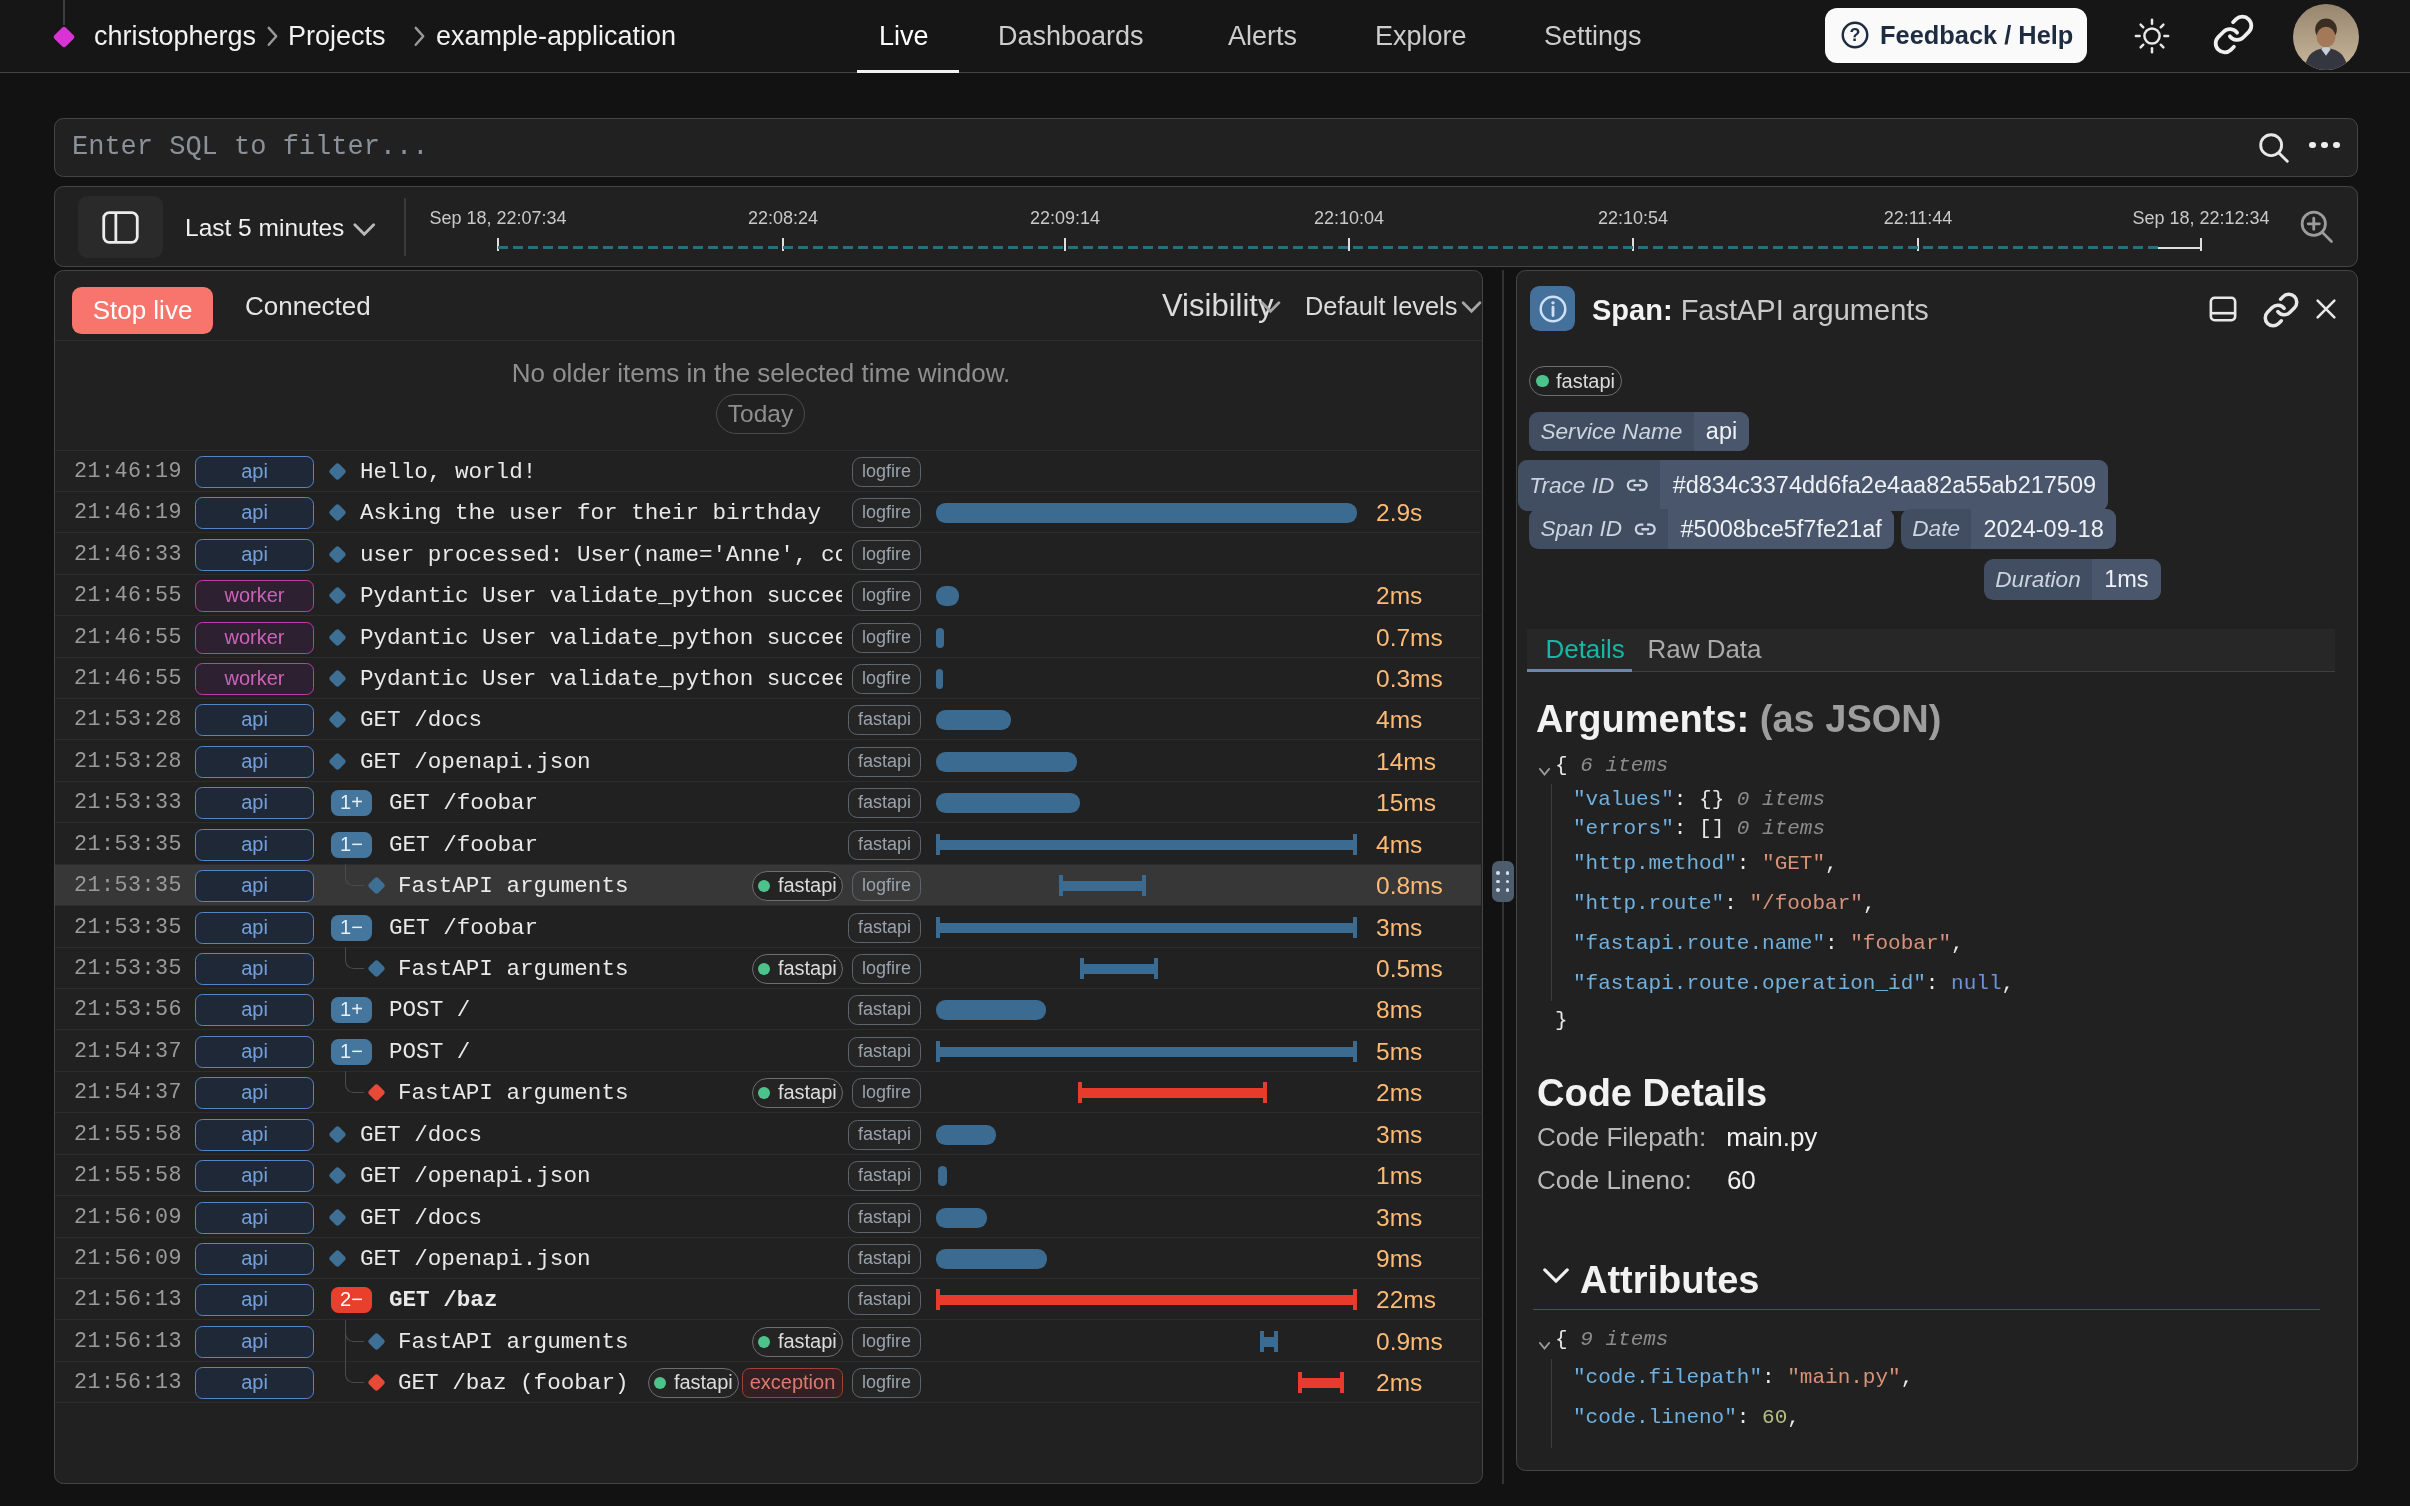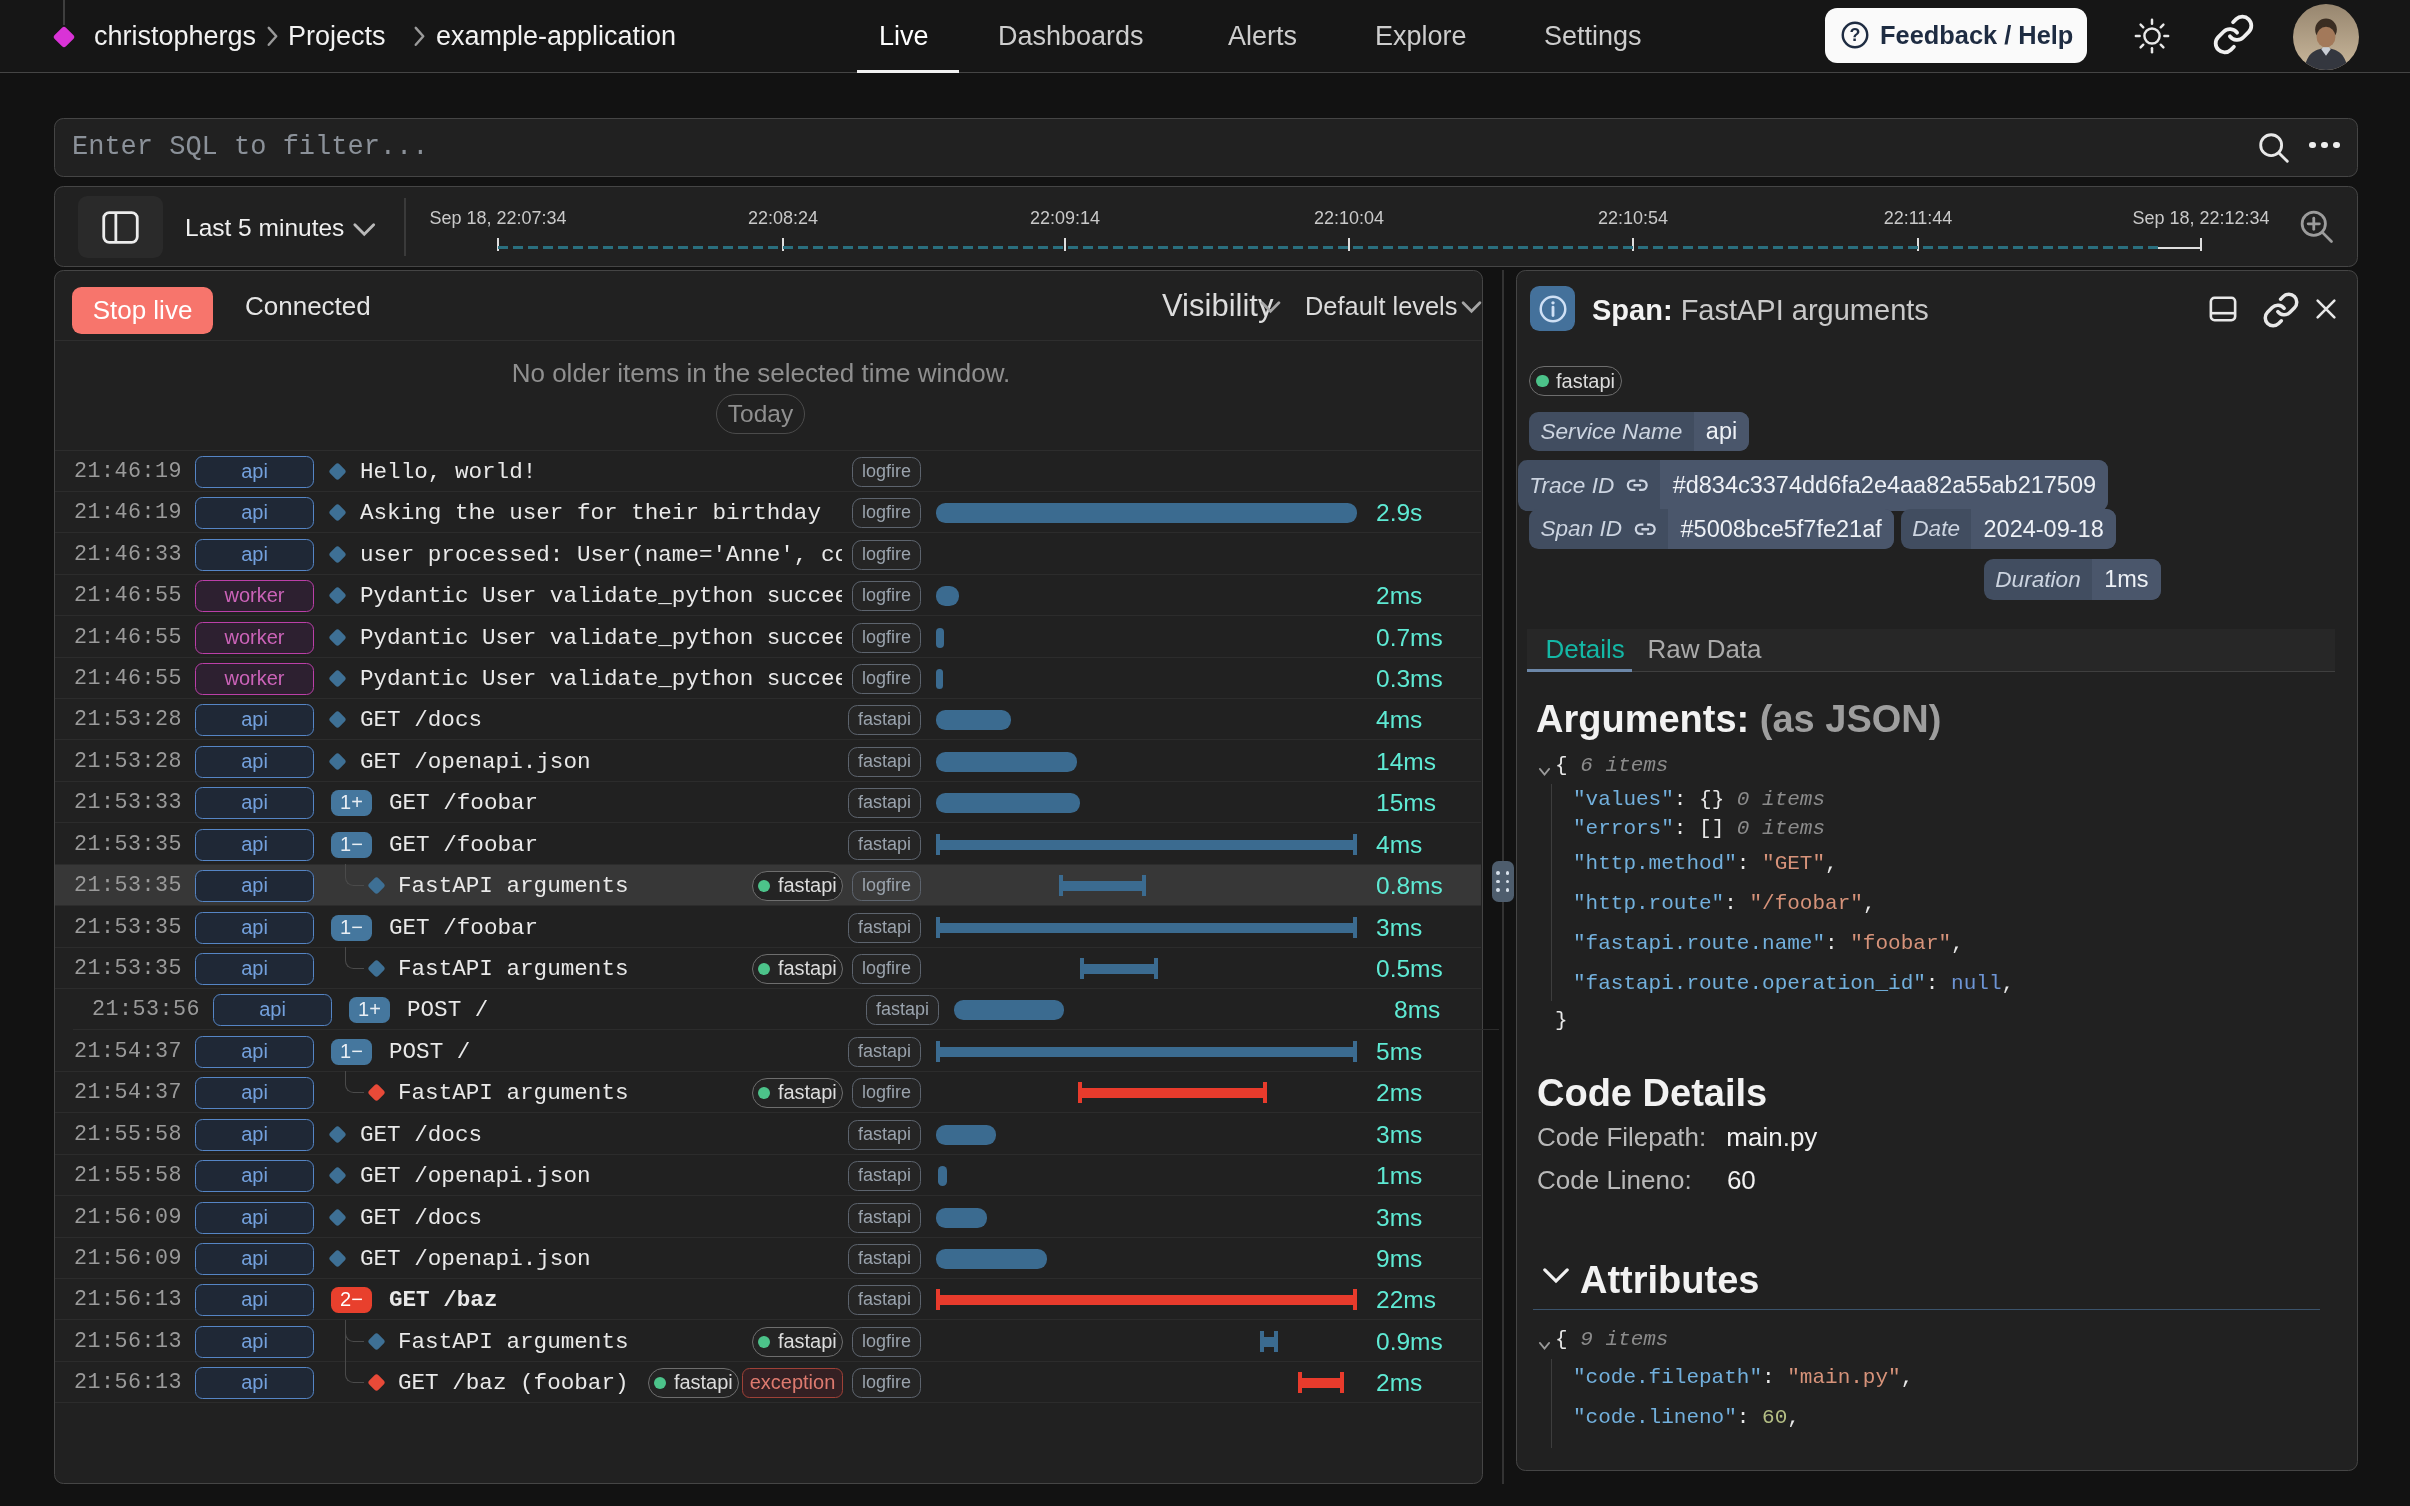--- a/index.html
+++ b/index.html
@@ -33,21 +33,21 @@
 .tag{position:absolute;top:5.6px;height:30px;border:1.9px solid #5d646e;border-radius:9.4px;color:#9aa3ad;font-size:18px;display:flex;align-items:center;justify-content:center;background:rgba(255,255,255,0.02)}
 .gtag{position:absolute;top:5.6px;height:30px;border:1.9px solid #6e6e6e;border-radius:15px;color:#dcdcdc;font-size:20px;display:flex;align-items:center;justify-content:center;gap:7.5px;background:#242424}
 .gdot{width:12.2px;height:12.2px;border-radius:50%;background:#4cc38a}
 .etag{position:absolute;top:5.6px;height:30px;border:1.9px solid #9e4137;border-radius:7.5px;color:#dd7a6f;font-size:20px;display:flex;align-items:center;justify-content:center;background:#342023}
 .bar{position:absolute;top:11.3px;height:20px;border-radius:9.4px;background:#3b6b90}
 .ibeam{position:absolute;top:10.4px;height:21px}
 .ibeam .mid{position:absolute;left:0;right:0;top:5.2px;height:10.4px;background:#3b6b90}
 .ibeam .c1,.ibeam .c2{position:absolute;top:0;width:3.8px;height:21px;background:#3b6b90}
 .ibeam .c1{left:0}.ibeam .c2{right:0}
 .ibeam.red .mid,.ibeam.red .c1,.ibeam.red .c2{background:#e83b2c}
-.rdur{position:absolute;left:1321px;top:0;height:41px;display:flex;align-items:center;font-size:24.5px;color:#5eead4}
+.rdur{position:absolute;left:1321px;top:0;height:41px;display:flex;align-items:center;font-size:24.5px;color:#fdba74}
 .elbow{position:absolute;border-left:1.9px solid #4a4a4a;border-bottom:1.9px solid #4a4a4a;border-bottom-left-radius:8.5px}
 .vline{position:absolute;border-left:1.9px solid #4a4a4a}
 
 #rp{left:1516px;top:270px;width:842px;height:1201px}
 .chip{position:absolute;background:#414d60;border-radius:9.4px;display:flex;align-items:center;font-size:23.5px;color:#f2f2f2;white-space:nowrap;overflow:hidden}
 .chip .lbl{font-style:italic;color:#ccd4e0;font-size:22.6px;display:flex;align-items:center;gap:10.4px;padding:0 11.3px;height:100%}
 .chip .val{display:flex;align-items:center;background:#4a566b;height:100%;padding:0 12.2px;color:#eef1f6}
 .h1{position:absolute;font-size:38px;font-weight:bold;color:#f2f2f2;white-space:nowrap}
 .h1 .gr{color:#9e9e9e}
 .kv{position:absolute;font-size:26px;color:#b9b9b9}
@@ -306,21 +306,21 @@
 <div class="rmsg mono" style="left:343px;">FastAPI arguments</div>
 <div class="tag" style="left:797px;width:69px">logfire</div>
 <div class="gtag" style="left:697px;width:91px"><span class="gdot"></span>fastapi</div>
 <div class="ibeam" style="left:1025px;width:78px">
         <span class="mid"></span>
         <span class="c1"></span>
         <span class="c2"></span>
       </div>
 <span class="rdur">0.5ms</span>
 </div>
-<div class="row" style="top:718px;margin-left:18px;">
+<div class="row" style="top:718px;">
 <span class="rtime mono">21:53:56</span>
 <div class="spill api">api</div>
 <div class="badge">1+</div>
 <div class="rmsg mono" style="left:334px;">POST /</div>
 <div class="tag" style="left:793px;width:73px">fastapi</div>
 <div class="bar" style="left:881px;width:110px"></div>
 <span class="rdur">8ms</span>
 </div>
 <div class="row" style="top:760px;">
 <span class="rtime mono">21:54:37</span>

